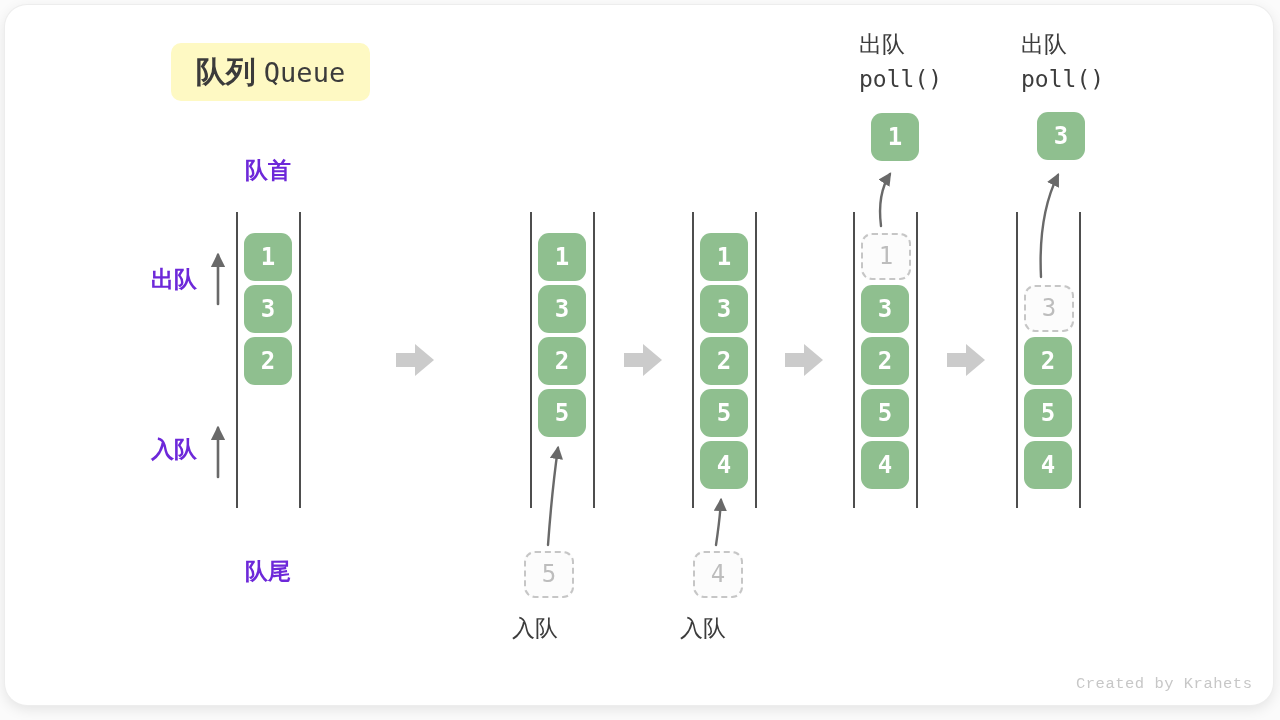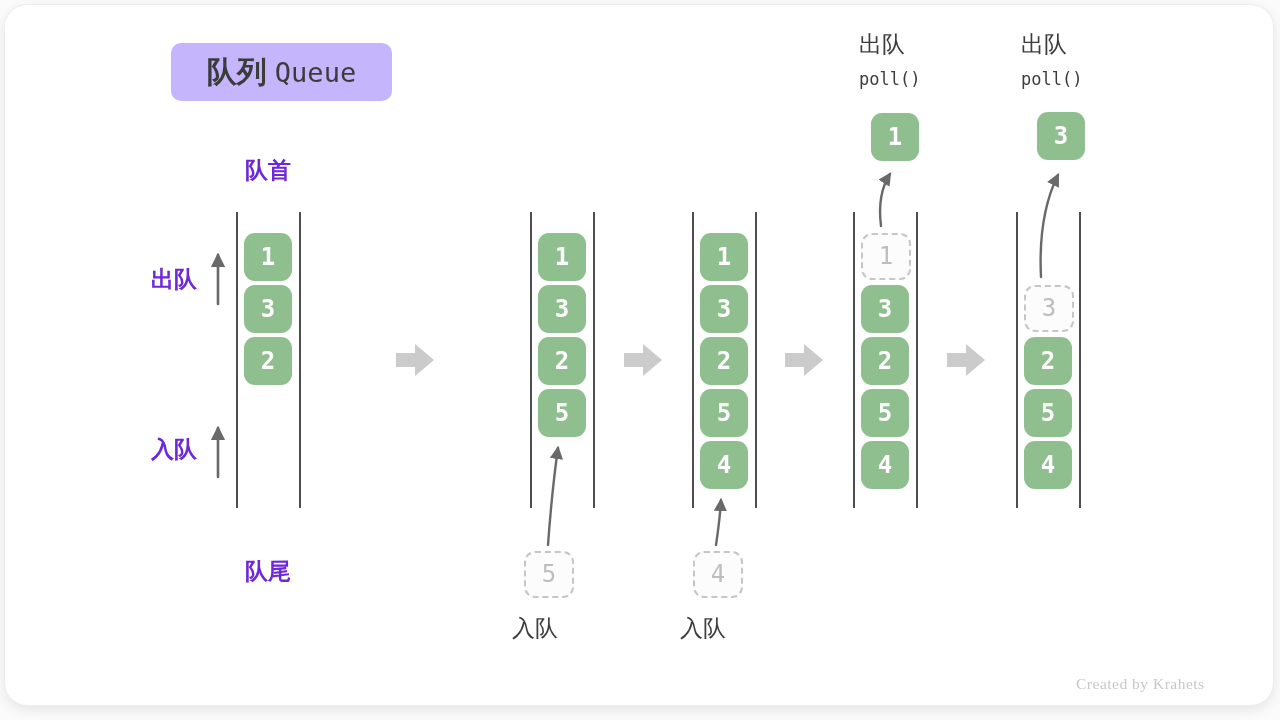--- a/index.html
+++ b/index.html
@@ -8,22 +8,22 @@
     background:#fbfbfb;
     font-family:"Liberation Sans","DejaVu Sans",sans-serif;
     color:#3c3c3c;
   }
   .card{
     position:absolute;left:5px;top:5px;width:1268px;height:700px;
     background:#ffffff;border-radius:22px;
     box-shadow:0 0 0 1px #ededed,0 4px 14px rgba(0,0,0,.10);
   }
   .title-box{
-    position:absolute;left:171px;top:43px;width:221px;height:58px;
-    background:#c4b5fd;border-radius:10px;
+    position:absolute;left:171px;top:43px;width:199px;height:58px;
+    background:#fef9c3;border-radius:10px;
     display:flex;align-items:center;justify-content:center;gap:8px;
   }
   .title-zh{font-size:30px;font-weight:700;color:#3b3b3b;}
   .title-en{font-size:27px;font-family:"DejaVu Sans Mono","Liberation Mono",monospace;color:#3b3b3b;}
   .cjk-bold{position:absolute;font-size:23px;font-weight:700;color:#6d28d9;white-space:nowrap;}
   .centered{width:102px;text-align:center;}
   .vline{position:absolute;top:212px;width:2px;height:296px;background:#4e4e4e;}
   .qbox{
     position:absolute;width:48px;height:48px;border-radius:11px;
     background:var(--item-green,#8FBF8F);color:#ffffff;
@@ -31,29 +31,29 @@
     font-size:24px;font-weight:700;line-height:48px;text-align:center;
   }
   .qbox.dashed{
     background:#fcfcfc;border:2px dashed #c6c6c6;color:#bdbdbd;
     width:46px;height:43px;line-height:43px;border-radius:11px;font-weight:400;
   }
   .op-label{position:absolute;white-space:nowrap;}
   .op-zh{font-size:23px;line-height:34px;color:#3c3c3c;}
   .op-code{
     font-family:"DejaVu Sans Mono","Liberation Mono",monospace;
-    font-size:17px;line-height:37px;color:#3c3c3c;
+    font-size:23px;line-height:37px;color:#3c3c3c;
   }
   .op-code .gval{color:var(--code-value-green,#4E9E50);font-weight:700;}
   .block-arrow{position:absolute;top:343px;width:38px;height:34px;}
   .block-arrow svg{display:block;}
   .overlay{position:absolute;left:0;top:0;width:1280px;height:720px;pointer-events:none;}
   .watermark{
     position:absolute;left:1076px;top:675px;
-    font-family:Liberation Serif, serif;
+    font-family:Liberation Mono, monospace;
     font-size:15.5px;letter-spacing:.5px;color:#c7c7c7;white-space:nowrap;
   }
 </style>
 </head>
 <body>
 
 <div id="stage">
   <div class="card"></div>
 
   <div class="title-box">

